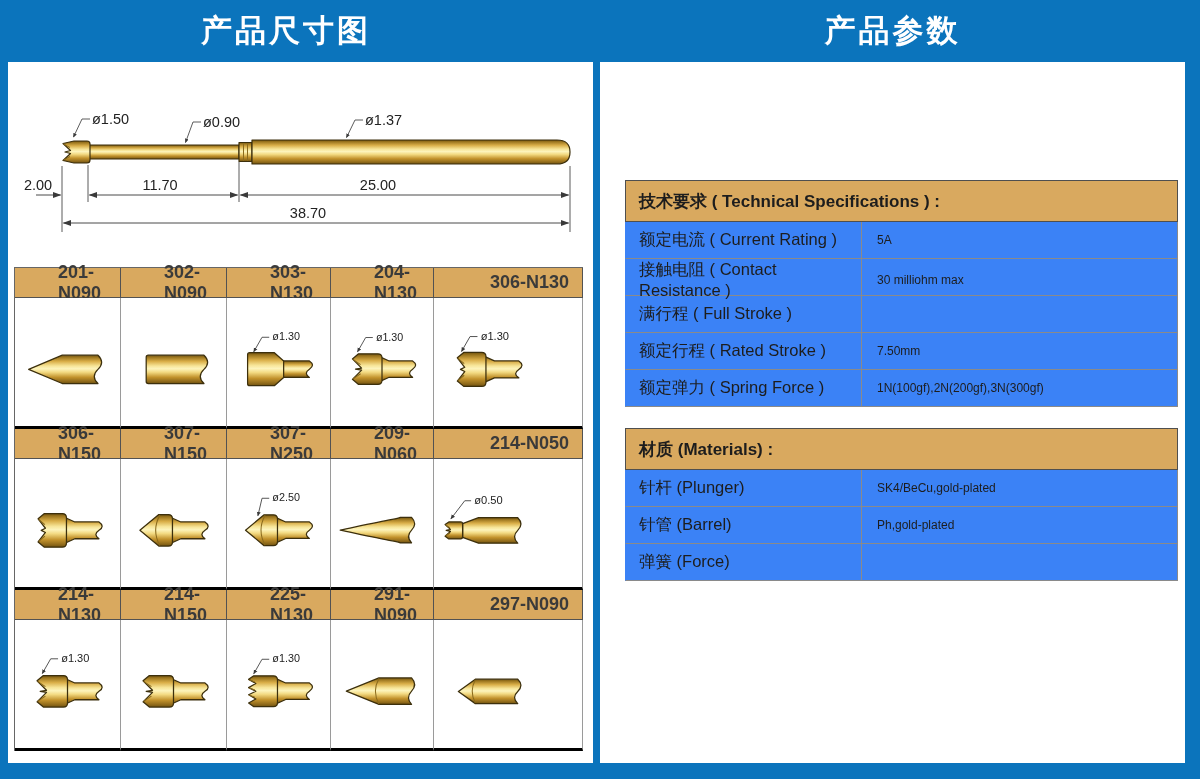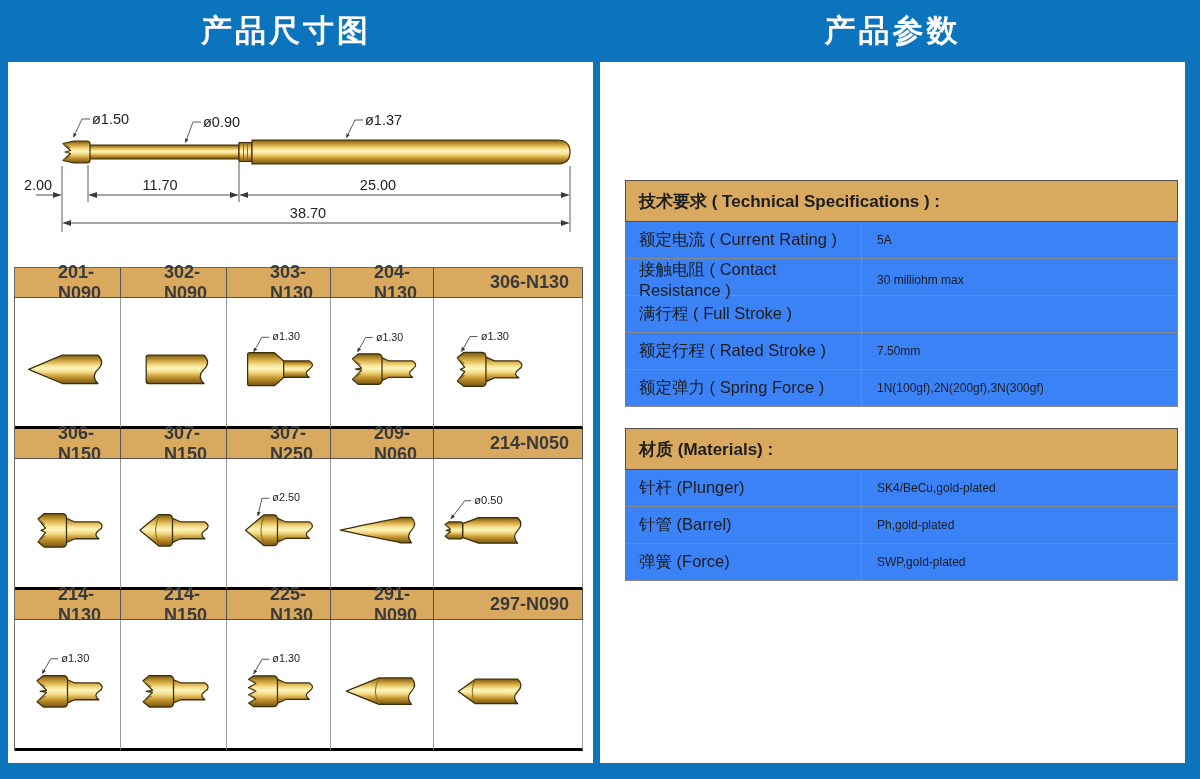--- a/index.html
+++ b/index.html
@@ -321,16 +321,15 @@
     <div class="t-row">
       <div class="t-label">针杆 (Plunger)</div>
       <div class="t-value">SK4/BeCu,gold-plated</div>
     </div>
     <div class="t-row">
       <div class="t-label">针管 (Barrel)</div>
       <div class="t-value">Ph,gold-plated</div>
     </div>
     <div class="t-row">
       <div class="t-label">弹簧 (Force)</div>
-      <div class="t-value">SWP,gold-plated</div>
     </div>
   </div>
 </div>
 
 </body></html>

